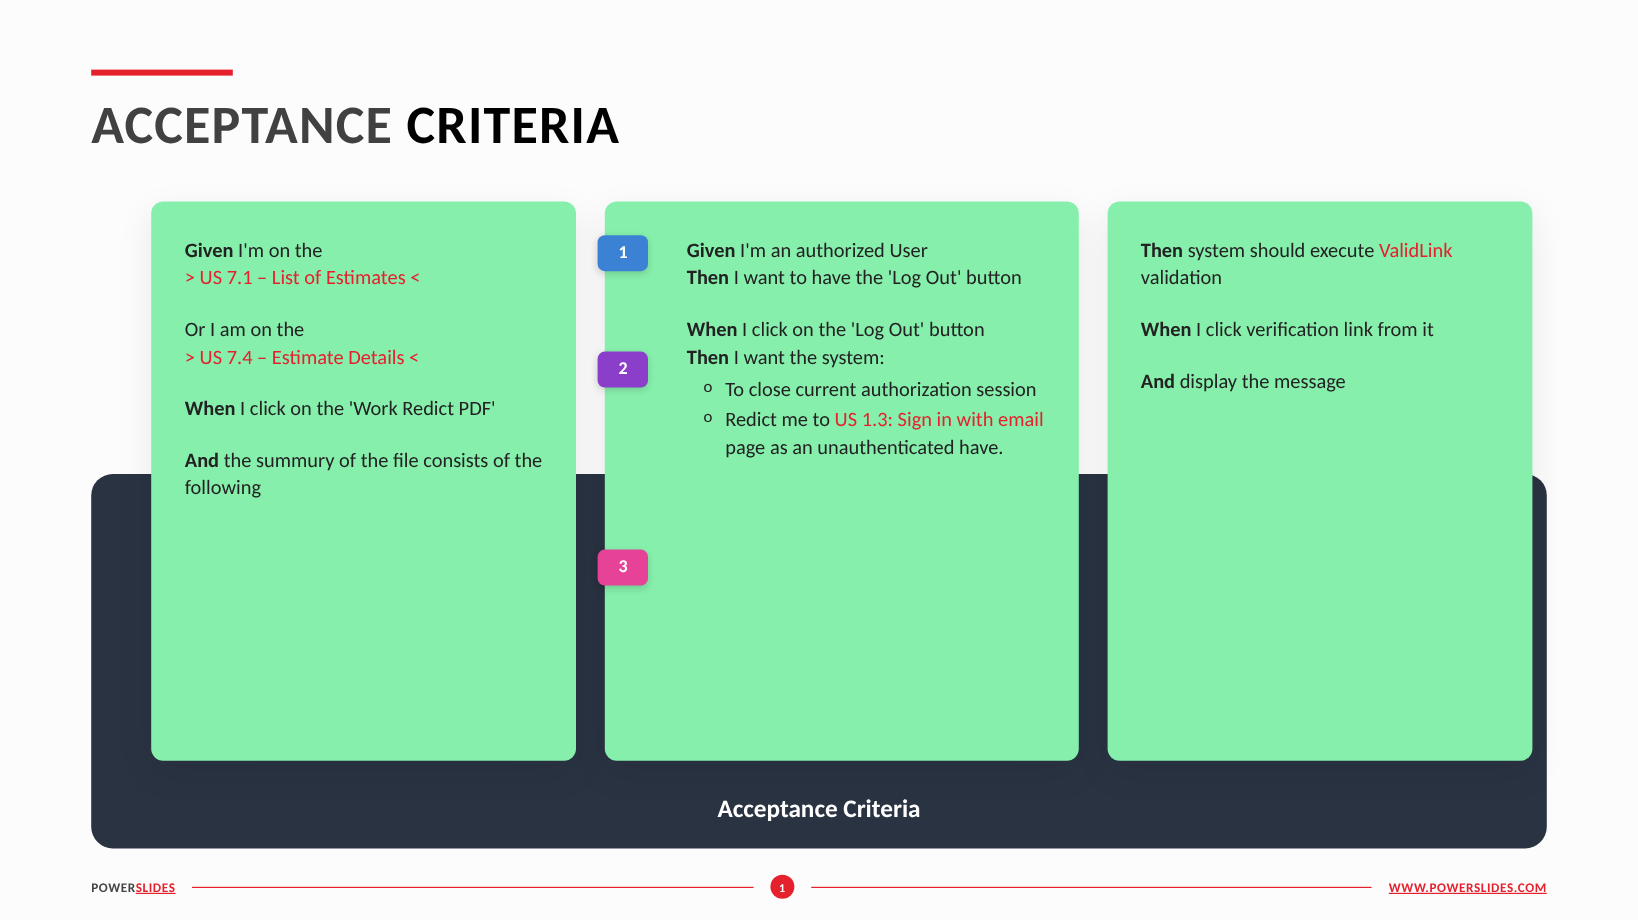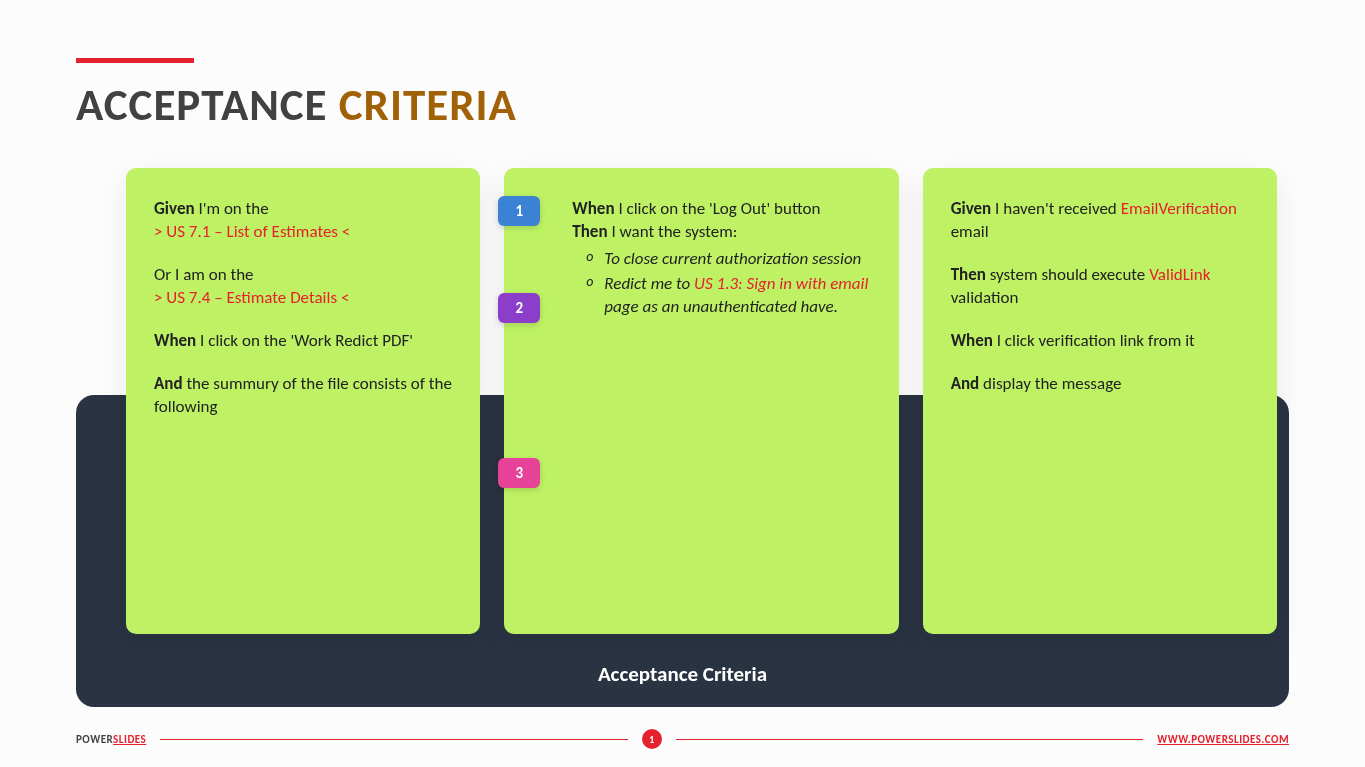--- a/index.html
+++ b/index.html
@@ -22,21 +22,21 @@
     height: 5px;
     background: #e4212d;
     margin-bottom: 14px;
   }
   .title {
     font-size: 45px;
     font-weight: 800;
     letter-spacing: 1px;
     color: #414141;
   }
-  .title .red { color: #a16207; }
+  .title .red { color: #000000; }
 
   .dark-panel {
     position: absolute;
     left: 76px;
     right: 76px;
     top: 395px;
     height: 312px;
     background: #2a3342;
     border-radius: 18px;
   }
@@ -53,21 +53,21 @@
 
   .cards {
     position: absolute;
     top: 168px;
     left: 126px;
     right: 88px;
     display: flex;
     gap: 24px;
   }
   .card {
-    background: #bef264;
+    background: #86efac;
     border-radius: 10px;
     box-shadow: 0 10px 30px rgba(0,0,0,0.08);
     padding: 30px 28px 30px 28px;
     flex: 1;
     min-height: 466px;
     font-size: 17px;
     line-height: 1.35;
     color: #222;
     position: relative;
   }
@@ -89,21 +89,21 @@
     display: flex;
     align-items: center;
     justify-content: center;
     box-shadow: 0 2px 6px rgba(0,0,0,0.15);
   }
   .b1 { background: #3b82d4; top: 28px; }
   .b2 { background: #8b3ec9; top: 125px; }
   .b3 { background: #e64298; top: 290px; }
 
   .bullets { list-style: none; padding-left: 14px; margin-top: 4px; }
-  .bullets li { position: relative; padding-left: 18px; margin-bottom: 2px; font-style: italic; }
+  .bullets li { position: relative; padding-left: 18px; margin-bottom: 2px; }
   .bullets li::before { content: "o"; position: absolute; left: 0; top: 0; font-size: 14px; }
 
   .footer {
     position: absolute;
     left: 76px;
     right: 76px;
     bottom: 18px;
     display: flex;
     align-items: center;
   }
@@ -166,37 +166,38 @@
       <div class="block">
         <b>And</b><span> the summury of the file consists of the following</span>
       </div>
     </div>
 
     <div class="card col2">
       <div class="num-badge b1">1</div>
       <div class="num-badge b2">2</div>
       <div class="num-badge b3">3</div>
 
+      <div class="block">
+        <b>Given</b><span> I'm an authorized User</span><br>
+        <b>Then</b><span> I want to have the 'Log Out' button</span>
+      </div>
 
       <div class="block">
         <b>When</b><span> I click on the 'Log Out' button</span><br>
         <b>Then</b><span> I want the system:</span>
         <ul class="bullets">
           <li><span>To close current authorization session</span></li>
           <li><span>Redict me to </span><span class="link">US 1.3: Sign in with email</span><span> page as an unauthenticated have.</span></li>
         </ul>
       </div>
 
     </div>
 
     <div class="card">
       <div class="block">
-        <b>Given</b><span> I haven't received </span><span class="link">EmailVerification</span><span> email</span>
-      </div>
-      <div class="block">
         <b>Then</b><span> system should execute </span><span class="link">ValidLink</span><span> validation</span>
       </div>
       <div class="block">
         <b>When</b><span> I click verification link from it</span>
       </div>
       <div class="block">
         <b>And</b><span> display the message</span>
       </div>
     </div>
 

